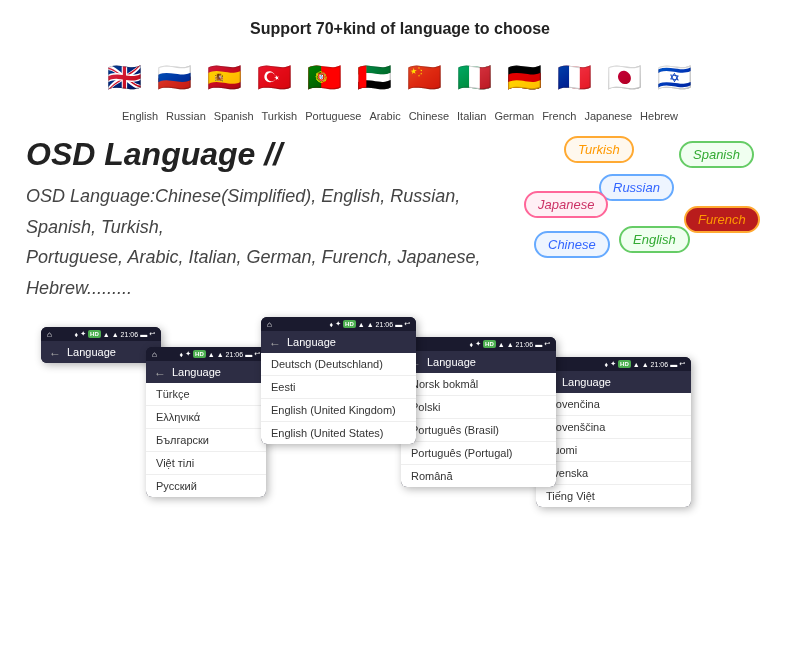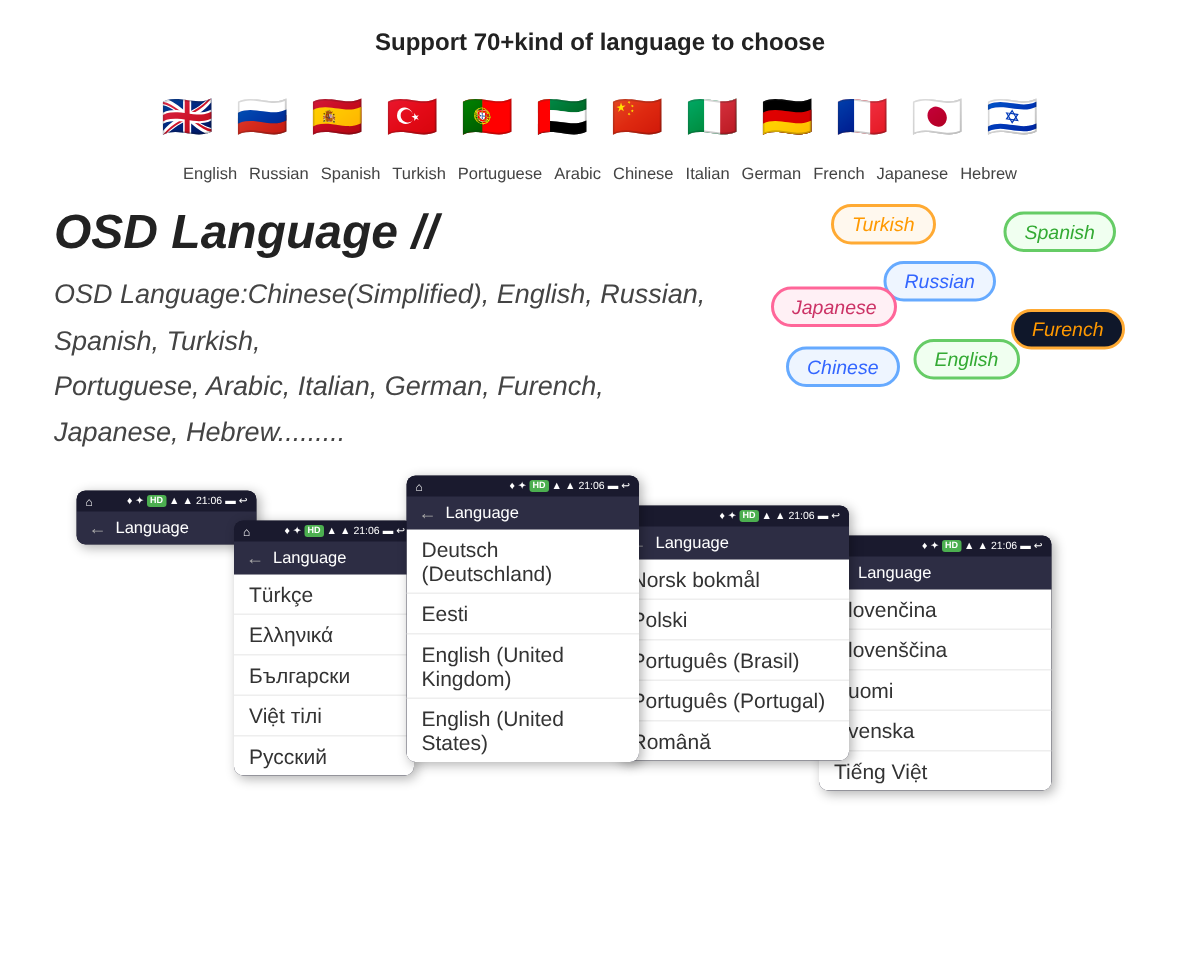--- a/index.html
+++ b/index.html
@@ -8,21 +8,21 @@
       height: 645px;
       background: #fff;
       font-family: Arial, sans-serif;
       overflow: hidden;
     }
 
     .main-container {
       width: 800px;
       height: 599px;
       background: #fff;
-      padding: 20px 36px;
+      padding: 20px 26px;
       display: flex;
       flex-direction: column;
       gap: 10px;
     }
 
     
     .header-title {
       text-align: center;
       font-size: 16px;
       font-weight: bold;
@@ -165,21 +165,21 @@
       color: #fff;
       font-size: 11px;
     }
 
     .screen-list {
       background: #fff;
     }
 
     .screen-list-item {
       padding: 5px 10px;
-      font-size: 14px;
+      font-size: 11px;
       color: #333;
       border-bottom: 1px solid #eee;
     }
 
     .screen-list-item:last-child {
       border-bottom: none;
     }
   </style>
 </head>
 <body>
@@ -221,21 +221,21 @@
   <div class="osd-section">
     <div class="osd-left">
       <div class="osd-title">OSD Language //</div>
       <div class="osd-description">OSD Language:Chinese(Simplified), English, Russian, Spanish, Turkish,<br>Portuguese, Arabic, Italian, German, Furench, Japanese, Hebrew.........</div>
     </div>
     <div class="osd-right">
     <div class="cloud-bubble" style="top: 0px; left: 50px; background-color: rgb(255, 248, 238); border-color: rgb(255, 170, 51); color: rgb(255, 153, 0);">Turkish</div>
         <div class="cloud-bubble" style="top: 5px; left: 165px; background-color: rgb(240, 255, 240); border-color: rgb(102, 204, 102); color: rgb(51, 170, 51);">Spanish</div>
         <div class="cloud-bubble" style="top: 38px; left: 85px; background-color: rgb(238, 245, 255); border-color: rgb(102, 170, 255); color: rgb(51, 102, 255);">Russian</div>
         <div class="cloud-bubble" style="top: 55px; left: 10px; background-color: rgb(255, 240, 245); border-color: rgb(255, 102, 153); color: rgb(204, 51, 102);">Japanese</div>
-        <div class="cloud-bubble" style="top: 70px; left: 170px; background-color: #0f172a; border-color: rgb(255, 170, 51); color: rgb(255, 153, 0);">Furench</div>
+        <div class="cloud-bubble" style="top: 70px; left: 170px; background-color: #b91c1c; border-color: rgb(255, 170, 51); color: rgb(255, 153, 0);">Furench</div>
         <div class="cloud-bubble" style="top: 90px; left: 105px; background-color: rgb(240, 255, 240); border-color: rgb(102, 204, 102); color: rgb(51, 170, 51);">English</div>
         <div class="cloud-bubble" style="top: 95px; left: 20px; background-color: rgb(238, 245, 255); border-color: rgb(102, 170, 255); color: rgb(51, 102, 255);">Chinese</div>
       </div>
   </div>
 
   <div class="screens-section">
   <div class="android-screen" style="left: 15px; top: 10px; width: 120px; z-index: 2;">
         <div class="screen-statusbar">
       <span style="font-size:8px;">⌂</span>
       <div class="status-icons">

